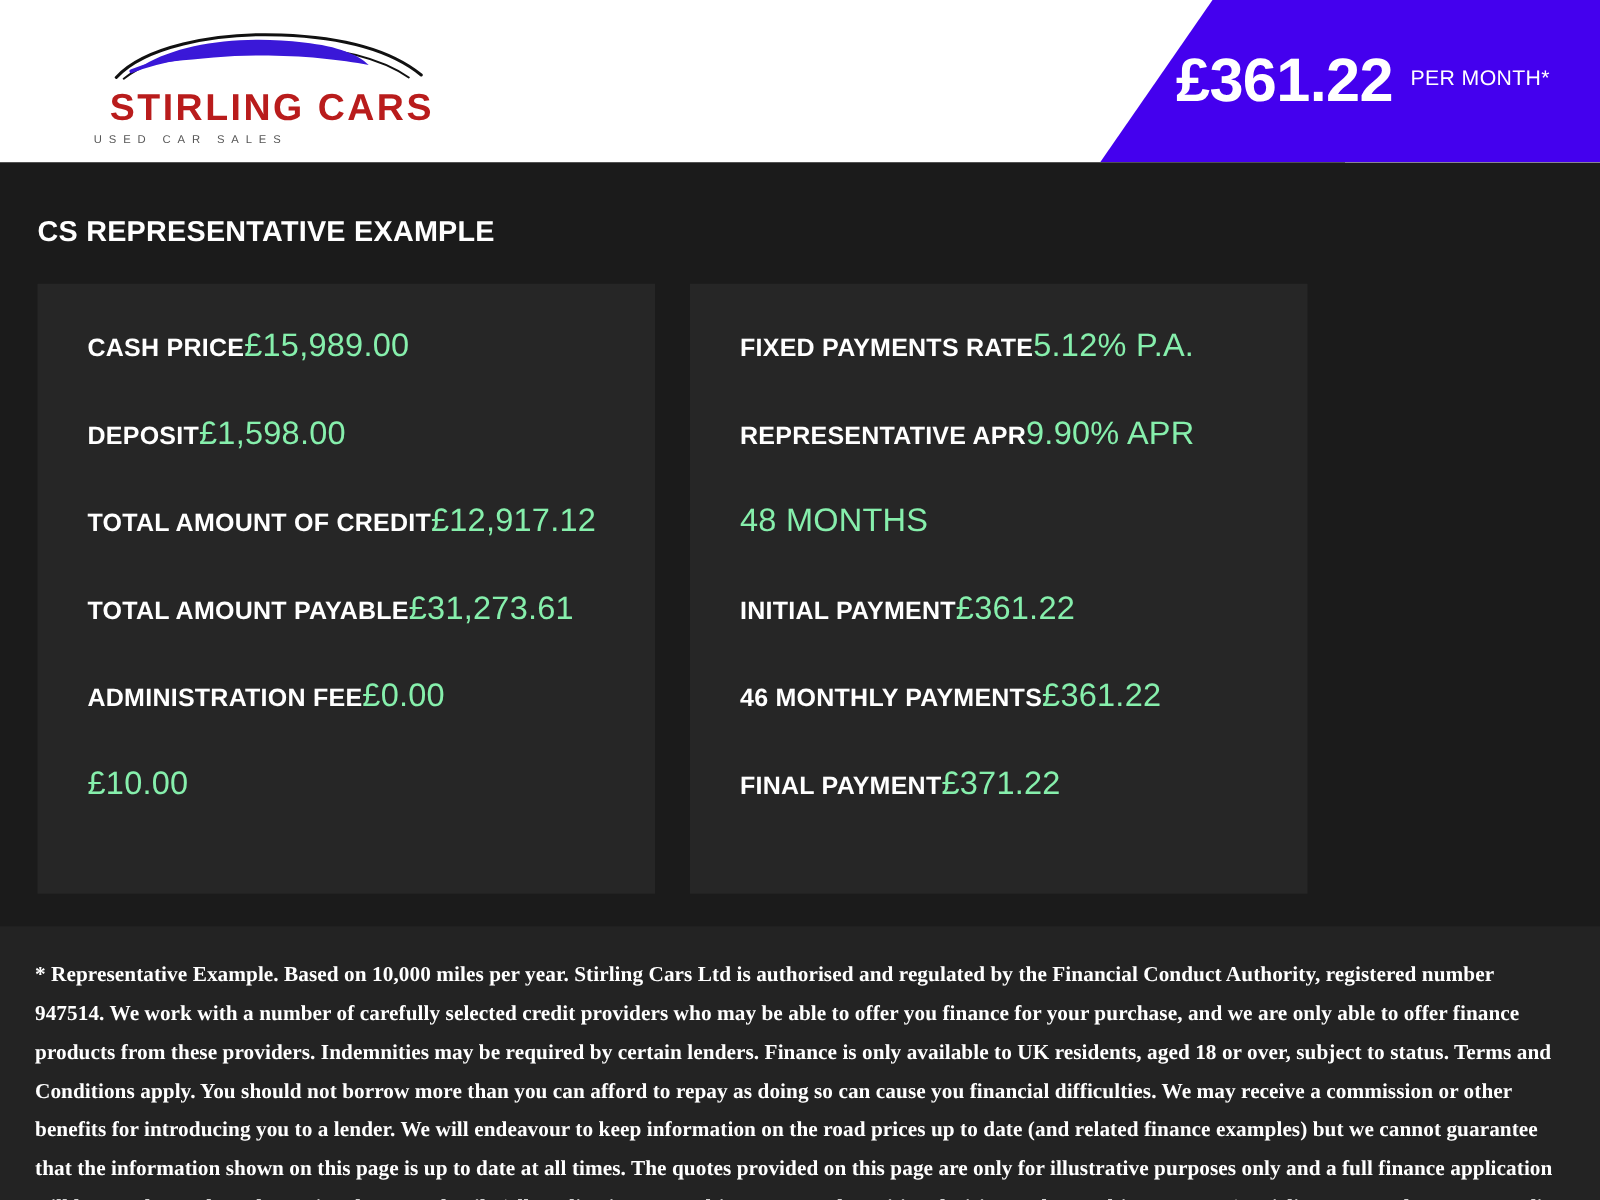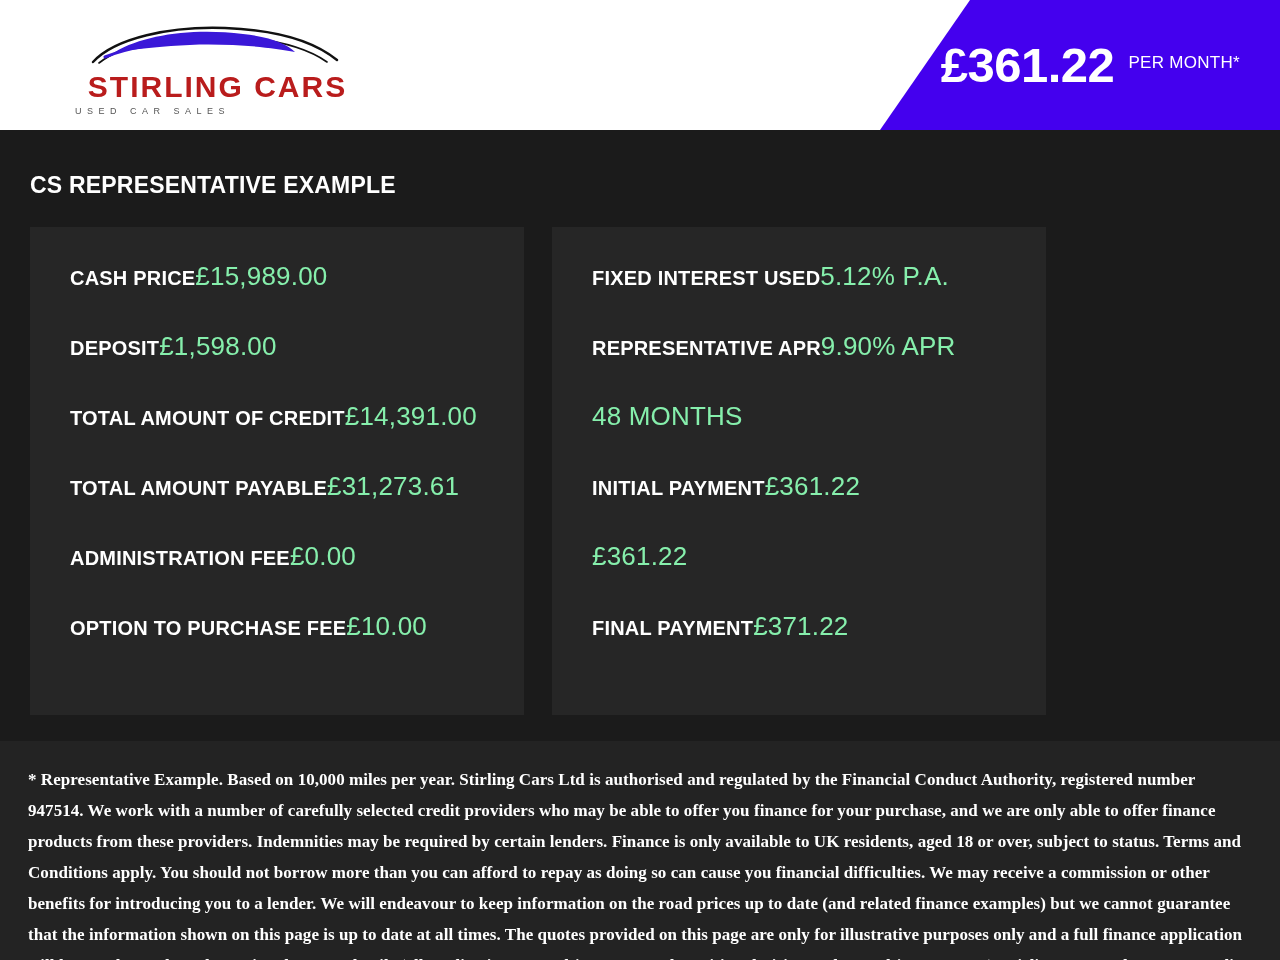--- a/index.html
+++ b/index.html
@@ -208,53 +208,53 @@
         <div class="row">
           <span class="row-label">CASH PRICE</span>
           <span class="row-value">£15,989.00</span>
         </div>
         <div class="row">
           <span class="row-label">DEPOSIT</span>
           <span class="row-value">£1,598.00</span>
         </div>
         <div class="row">
           <span class="row-label">TOTAL AMOUNT OF CREDIT</span>
-          <span class="row-value">£14,391.00</span>
+          <span class="row-value">£12,917.12</span>
         </div>
         <div class="row">
           <span class="row-label">TOTAL AMOUNT PAYABLE</span>
           <span class="row-value">£31,273.61</span>
         </div>
         <div class="row">
           <span class="row-label">ADMINISTRATION FEE</span>
           <span class="row-value">£0.00</span>
         </div>
         <div class="row">
-          <span class="row-label">OPTION TO PURCHASE FEE</span>
           <span class="row-value">£10.00</span>
         </div>
       </div>
 
       <div class="panel">
         <div class="row">
-          <span class="row-label">FIXED INTEREST USED</span>
+          <span class="row-label">FIXED PAYMENTS RATE</span>
           <span class="row-value">5.12% P.A.</span>
         </div>
         <div class="row">
           <span class="row-label">REPRESENTATIVE APR</span>
           <span class="row-value">9.90% APR</span>
         </div>
         <div class="row">
           <span class="row-value">48 MONTHS</span>
         </div>
         <div class="row">
           <span class="row-label">INITIAL PAYMENT</span>
           <span class="row-value">£361.22</span>
         </div>
         <div class="row">
+          <span class="row-label">46 MONTHLY PAYMENTS</span>
           <span class="row-value">£361.22</span>
         </div>
         <div class="row">
           <span class="row-label">FINAL PAYMENT</span>
           <span class="row-value">£371.22</span>
         </div>
       </div>
 
     </div>
 

